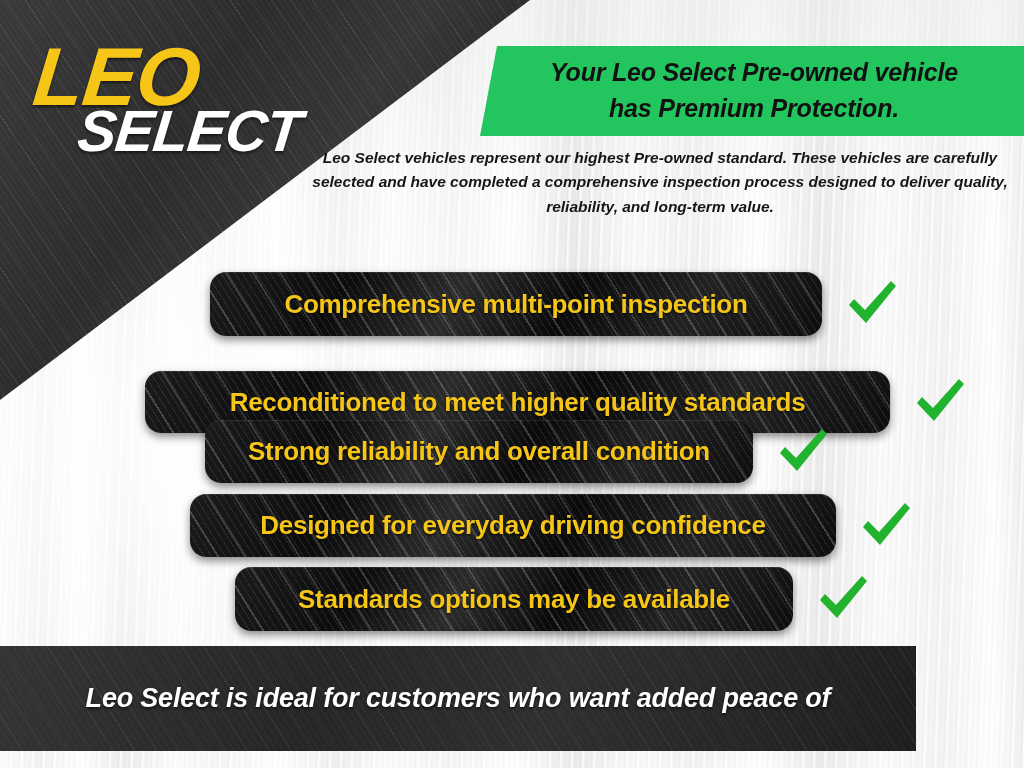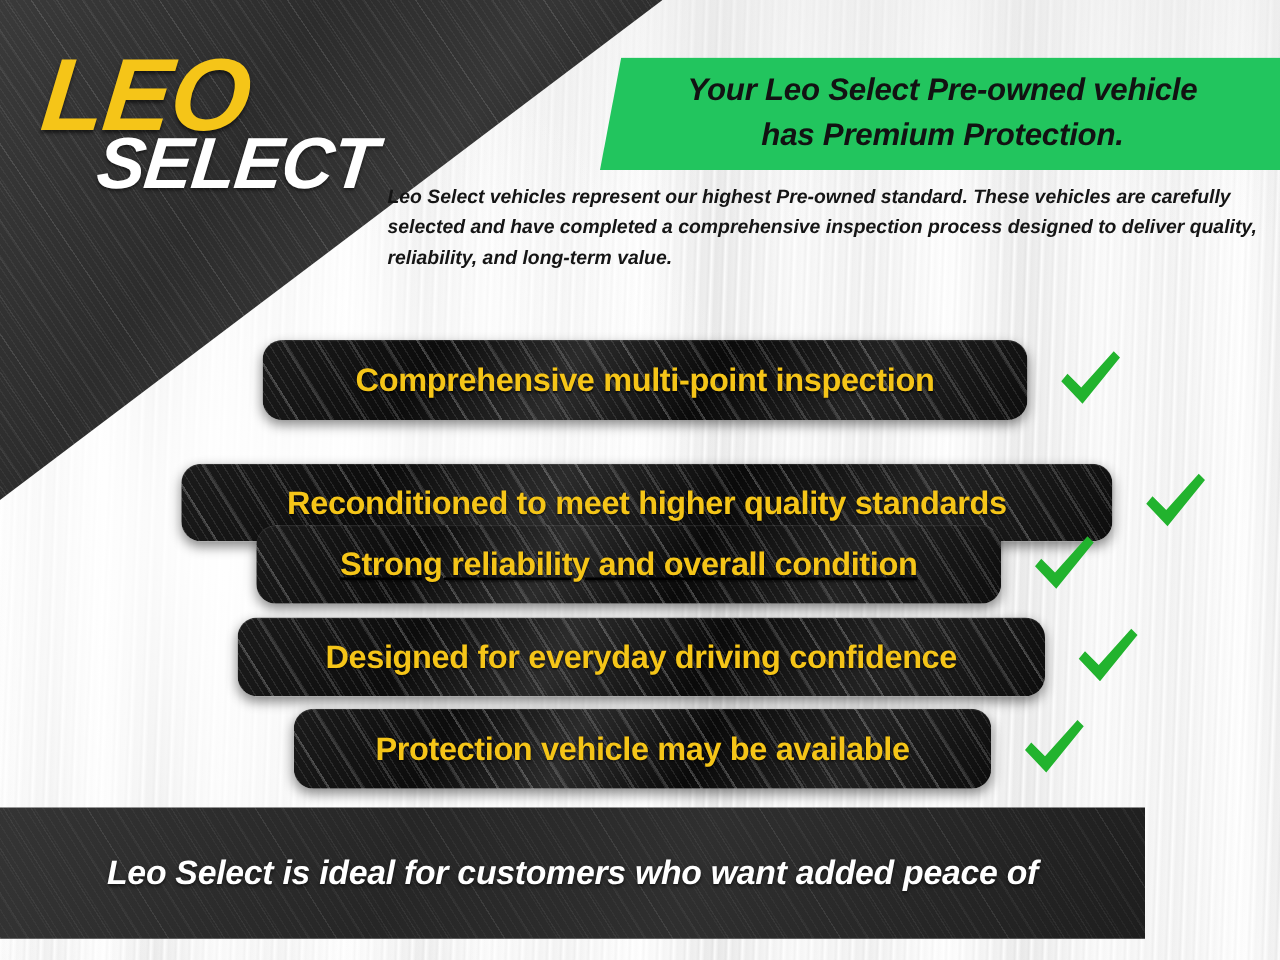--- a/index.html
+++ b/index.html
@@ -133,21 +133,21 @@
     line-height: 1.45;
     letter-spacing: -0.2px;
   }
 
   
   .intro {
     position: absolute;
     left: 310px;
     top: 146px;
     width: 700px;
-    text-align: left;
+    text-align: center;
     font-size: 15.5px;
     font-weight: 700;
     font-style: italic;
     color: #151515;
     line-height: 1.58;
     z-index: 5;
   }
 
   
   .features {
@@ -275,42 +275,42 @@
         <div class="pill" style="width: 745px;">
           <span class="pill-text">Reconditioned to meet higher quality standards</span>
         </div>
         <span class="check">
           <svg viewBox="0 0 54 52" xmlns="http://www.w3.org/2000/svg">
             <path d="M5 27 L10 21 L21 32 L47 3 L52 8 L22 45 Z" fill="#22B32E"></path>
           </svg>
         </span>
       </div>
       <div class="feature-row" style="left: 205px; top: 420px; height: 63px;">
-        <div class="pill" style="width: 596px; text-decoration: underline;">
+        <div class="pill" style="width: 548px;">
           <span class="pill-text">Strong reliability and overall condition</span>
         </div>
         <span class="check">
           <svg viewBox="0 0 54 52" xmlns="http://www.w3.org/2000/svg">
             <path d="M5 27 L10 21 L21 32 L47 3 L52 8 L22 45 Z" fill="#22B32E"></path>
           </svg>
         </span>
       </div>
       <div class="feature-row" style="left: 190px; top: 494px; height: 63px;">
         <div class="pill" style="width: 646px; text-align: center;">
           <span class="pill-text">Designed for everyday driving confidence</span>
         </div>
         <span class="check">
           <svg viewBox="0 0 54 52" xmlns="http://www.w3.org/2000/svg">
             <path d="M5 27 L10 21 L21 32 L47 3 L52 8 L22 45 Z" fill="#22B32E"></path>
           </svg>
         </span>
       </div>
       <div class="feature-row" style="left: 235px; top: 567px; height: 64px;">
         <div class="pill" style="width: 558px;">
-          <span class="pill-text">Protection vehicle may be available</span>
+          <span class="pill-text">Standards options may be available</span>
         </div>
         <span class="check">
           <svg viewBox="0 0 54 52" xmlns="http://www.w3.org/2000/svg">
             <path d="M5 27 L10 21 L21 32 L47 3 L52 8 L22 45 Z" fill="#22B32E"></path>
           </svg>
         </span>
       </div>
     </div>
 
   <div class="footer">

